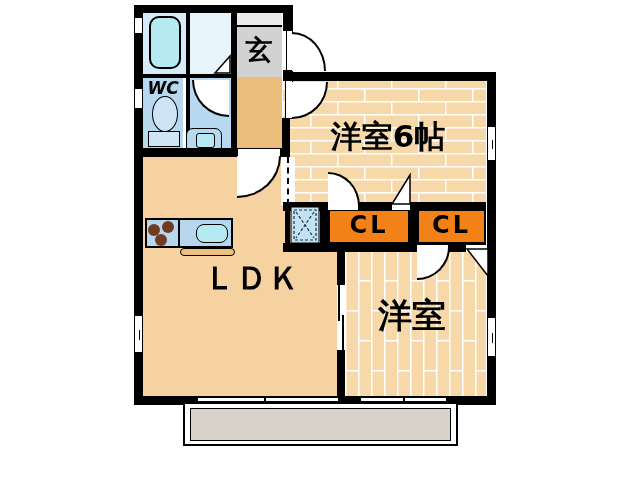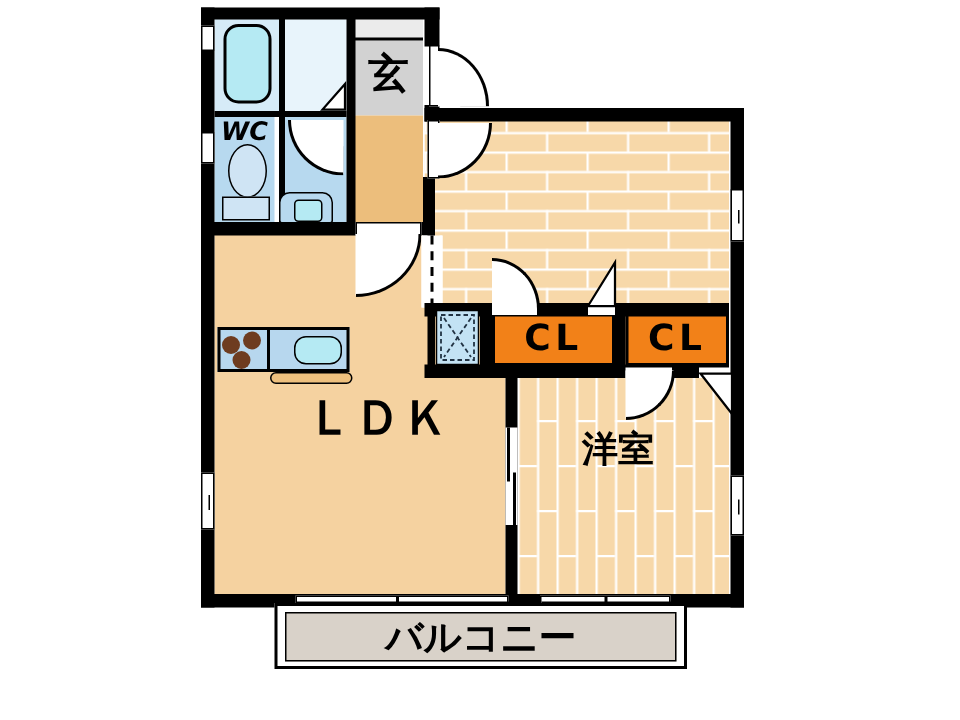--- a/index.html
+++ b/index.html
@@ -161,19 +161,19 @@
     <div style="position:absolute;left:9px;top:15px;width:12px;height:12px;background:#6e3c20;border-radius:50%;"></div>
   </div>
   <div class="fix" style="left:196px;top:224px;width:32px;height:19px;background:#b5eaf3;border:1.5px solid #000;border-radius:8px;"></div>
   <div class="fix" style="left:180px;top:248px;width:55px;height:8px;background:#eec07e;border:1px solid #000;border-radius:4px;"></div>
 
   <div class="fix" style="left:183px;top:402px;width:275px;height:44px;background:#fff;border:2px solid #000;"></div>
   <div class="fix" style="left:190px;top:408px;width:261px;height:33px;background:#d9d2c9;border:1px solid #000;"></div>
 
   <div class="lbl" style="left:236px;top:36px;width:46px;font-size:27px;">玄</div>
   <div class="lbl" style="left:143px;top:80px;width:40px;font-size:17px;font-style:italic;">WC</div>
+  <div class="lbl" style="left:293px;top:121px;width:190px;font-size:31px;">洋室6帖</div>
   <div class="lbl" style="left:328px;top:213px;width:82px;font-size:24px;letter-spacing:3px;">CL</div>
   <div class="lbl" style="left:417px;top:213px;width:69px;font-size:24px;letter-spacing:3px;">CL</div>
   <div class="lbl" style="left:162px;top:262px;width:180px;font-size:32px;">ＬＤＫ</div>
-  <div class="lbl" style="left:357px;top:287px;width:110px;font-size:24px;">洋室</div>
-  <div class="lbl" style="left:190px;top:412px;width:261px;font-size:25px;">バルコニー</div>
+  <div class="lbl" style="left:357px;top:298px;width:110px;font-size:34px;">洋室</div>
 
 </div>
 
 </body></html>

